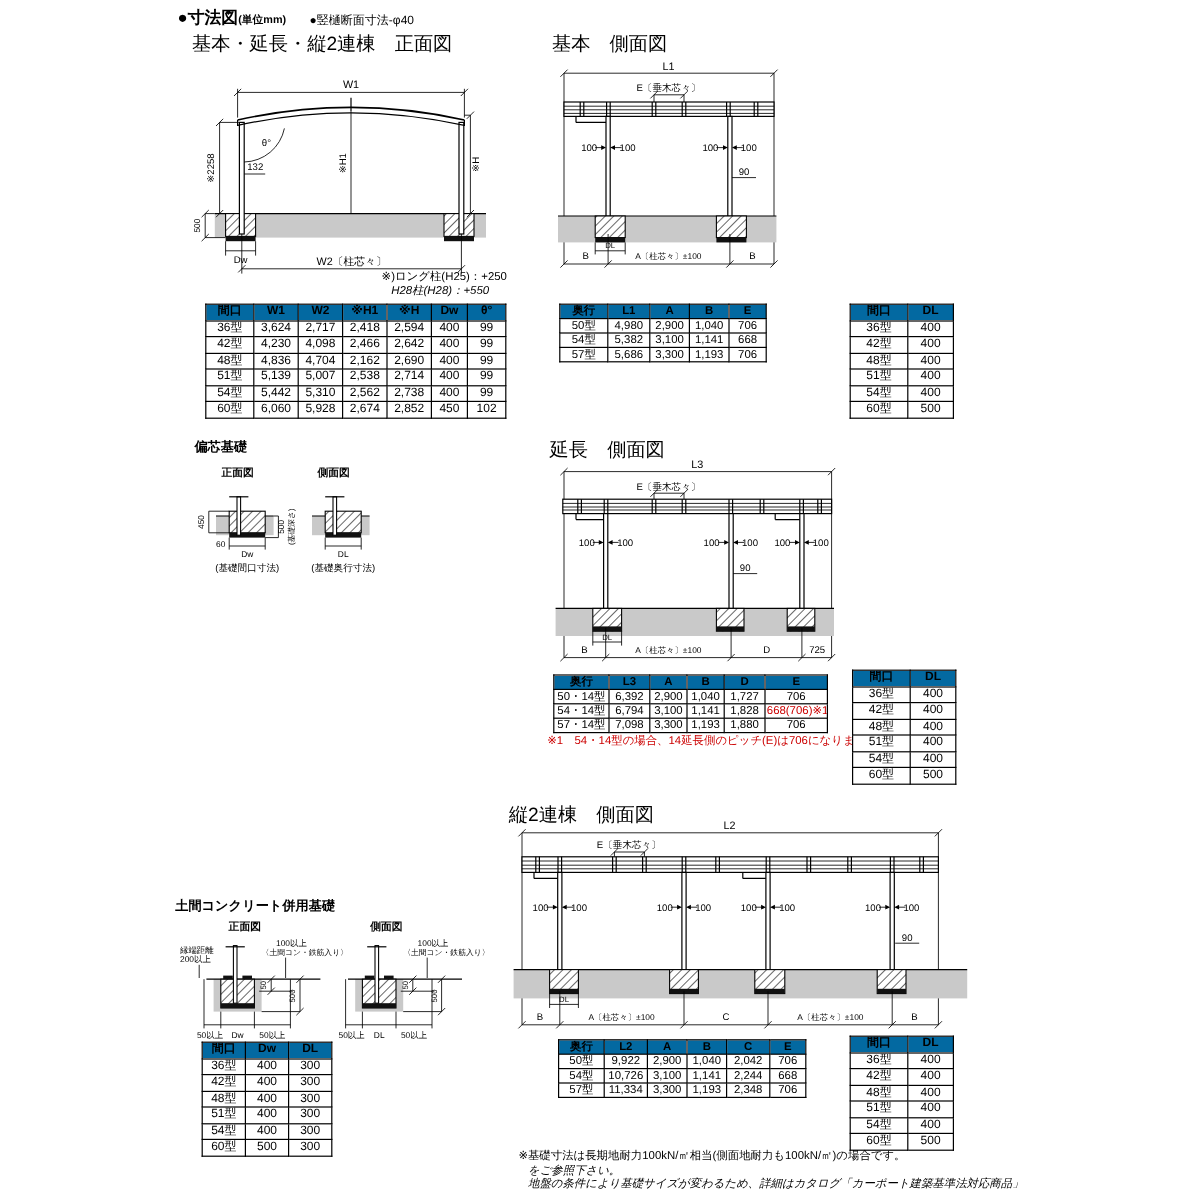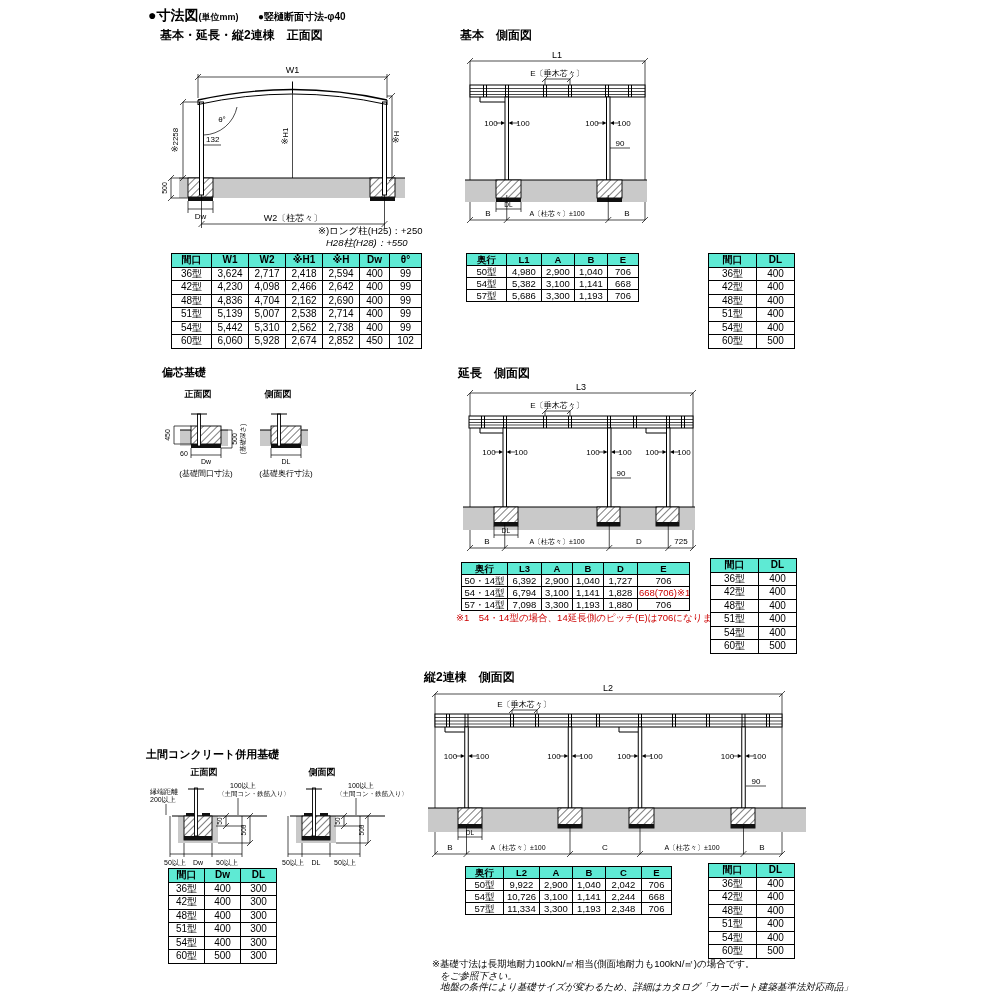--- a/index.html
+++ b/index.html
@@ -1,38 +1,38 @@
 <!DOCTYPE html>
 <html><head>
 <meta charset="utf-8">
 <style>
   html,body { margin:0; padding:0; background:#fff; }
   body { font-family:"Liberation Sans","DejaVu Sans",sans-serif; color:#000; }
   #page { position:relative; width:1000px; height:1000px; background:#ffffff; overflow:hidden; }
   .abs { position:absolute; }
   .page-title { font-size:14px; font-weight:bold; }
   .page-title-unit { font-size:9px; font-weight:bold; }
-  .page-subnote { font-size:10px; font-weight:bold; }
-  .sec-title { font-weight:bold; font-size:12px; white-space:nowrap; }
+  .page-subnote { font-size:10px; font-weight:normal; }
+  .sec-title { font-weight:normal; font-size:16px; white-space:nowrap; }
   .sub-title { font-weight:bold; font-size:11px; white-space:nowrap; }
   .note { font-size:9.5px; line-height:11.5px; white-space:nowrap; }
   .note .ind { padding-left:8px;font-style:italic; }
   .red { color:#cc0000; }
   svg.diag { position:absolute; overflow:visible; }
   svg text { font-size:8px; fill:#000; stroke:none; }
   svg .t9 { font-size:9px; }
   svg .t7 { font-size:7px; }
   svg .t65 { font-size:6.5px; }
   svg .bold { font-weight:bold; }
   svg .ln { stroke:#000; stroke-width:1; fill:none; }
   svg .thk { stroke:#000; stroke-width:1.3; fill:none; }
   svg .dim { stroke:#000; stroke-width:0.7; fill:none; }
   .dim-table { position:absolute; border-collapse:collapse; table-layout:fixed; background:#fff; border:1.5px solid #000; }
   .dim-table th, .dim-table td { border:1px solid #000; text-align:center; font-size:9.5px; height:11px; line-height:11px; padding:0 1px; overflow:hidden; white-space:nowrap; }
-  .dim-table th { background:#5eead4; font-weight:bold; }
+  .dim-table th { background:#0369a1; font-weight:bold; }
   .dim-table.tall th, .dim-table.tall td { height:12.5px; line-height:12.5px; font-size:10px; }
   .red-cell { color:#cc0000; }
 </style>
 </head>
 <body>
 
 <div id="page">
 
   <div class="abs" style="left:148px; top:6px;">
     <span class="page-title">●寸法図</span><span class="page-title-unit">(単位mm)</span>

